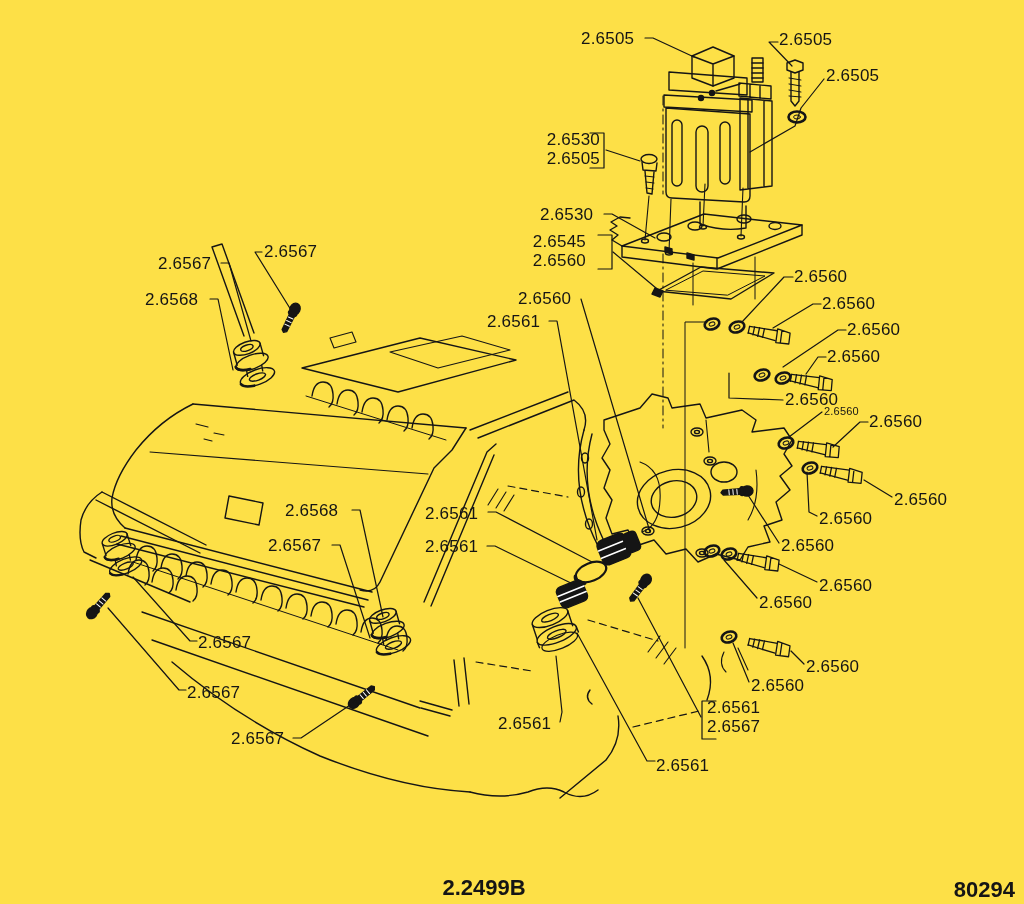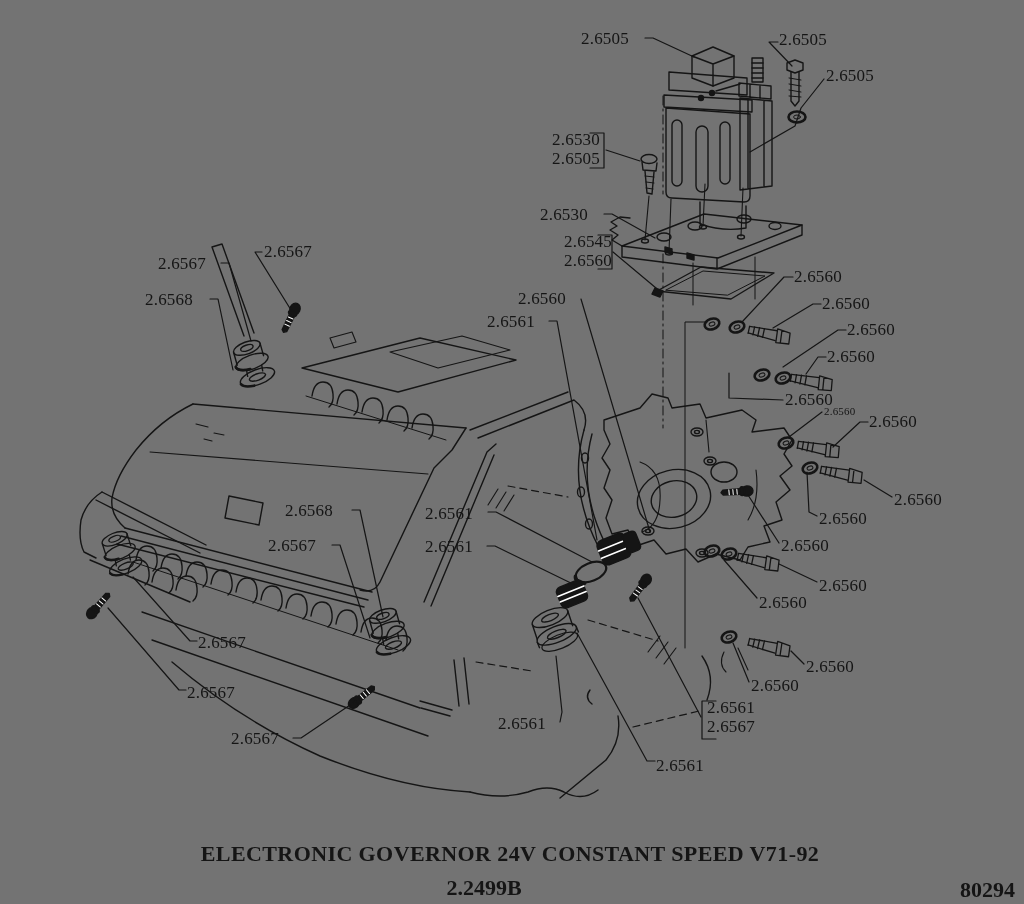--- a/index.html
+++ b/index.html
@@ -1,17 +1,17 @@
 <!DOCTYPE html>
 <html><head>
 <meta charset="utf-8">
 <style>
   html,body{margin:0;padding:0;background:#fff;}
-  .stage{position:relative;width:1024px;height:904px;background:#737373;overflow:hidden;
-         font-family:Liberation Serif, serif;color:#151515;}
+  .stage{position:relative;width:1024px;height:904px;background:#fde047;overflow:hidden;
+         font-family:Liberation Sans, sans-serif;color:#151515;}
   .stage svg{position:absolute;left:0;top:0;}
   .plabel{position:absolute;font-size:17px;line-height:1.05;white-space:nowrap;color:#151515;
           letter-spacing:0.2px;}
   .plabel.small{font-size:11px;}
   .bracket-label{position:absolute;font-size:17px;line-height:18.5px;color:#151515;letter-spacing:0.2px;}
   .bracket-label.right{text-align:right;}
   .footer{position:absolute;left:0;top:836px;width:1024px;height:68px;}
   .title{position:absolute;left:150px;top:5px;width:720px;text-align:center;
          font-size:22px;font-weight:bold;letter-spacing:0.4px;}
   .fig-number{position:absolute;left:384px;top:39px;width:200px;text-align:center;
@@ -346,28 +346,27 @@
       <div class="plabel" style="left: 145px; top: 291px;">2.6568</div>
       <div class="plabel" style="left: 198px; top: 634px;">2.6567</div>
       <div class="plabel" style="left: 187px; top: 684px;">2.6567</div>
       <div class="plabel" style="left: 285px; top: 502px;">2.6568</div>
       <div class="plabel" style="left: 268px; top: 537px;">2.6567</div>
       <div class="plabel" style="left: 231px; top: 730px;">2.6567</div>
       <div class="bracket-label right" style="left: 538px; top: 131px; width: 62px;">
         <div>2.6530</div>
         <div>2.6505</div>
       </div>
-      <div class="bracket-label right" style="left: 550px; top: 233px; width: 62px;">
+      <div class="bracket-label right" style="left: 524px; top: 233px; width: 62px;">
         <div>2.6545</div>
         <div>2.6560</div>
       </div>
       <div class="bracket-label" style="left: 707px; top: 699px; width: 62px;">
         <div>2.6561</div>
         <div>2.6567</div>
       </div>
     </div>
 
   <div class="footer">
-    <div class="title">ELECTRONIC GOVERNOR 24V CONSTANT SPEED V71-92</div>
     <div class="fig-number">2.2499B</div>
     <div class="page-number">80294</div>
   </div>
 </div>
 
 </body></html>

